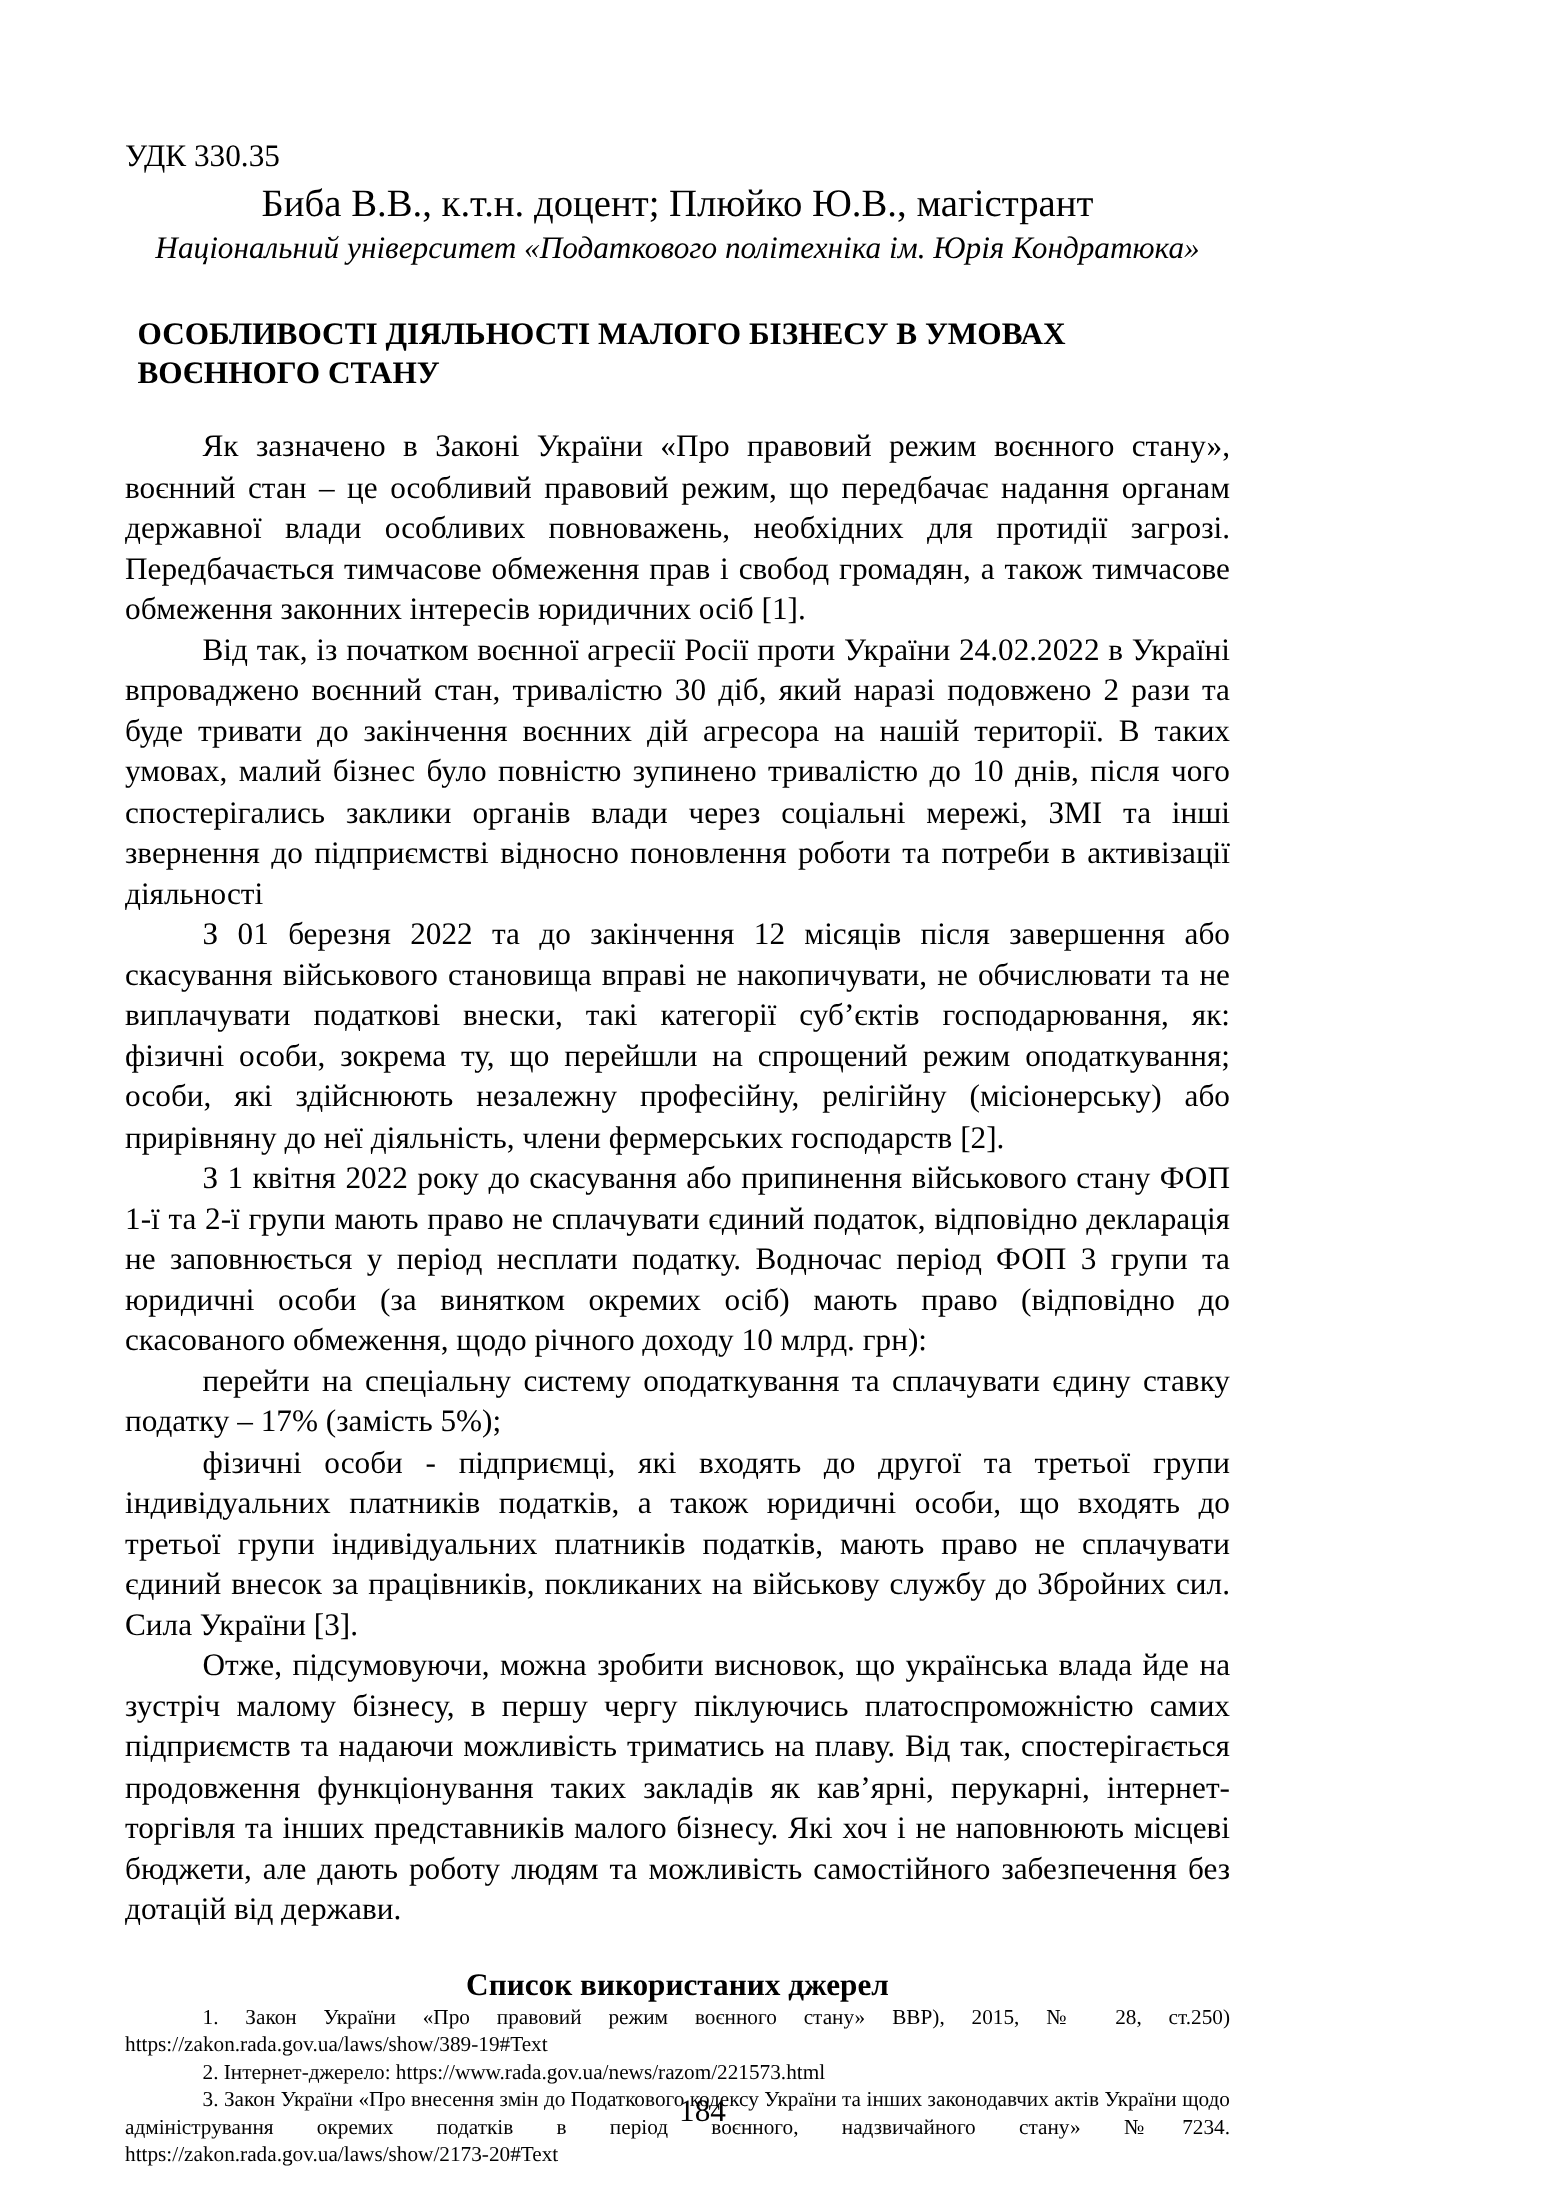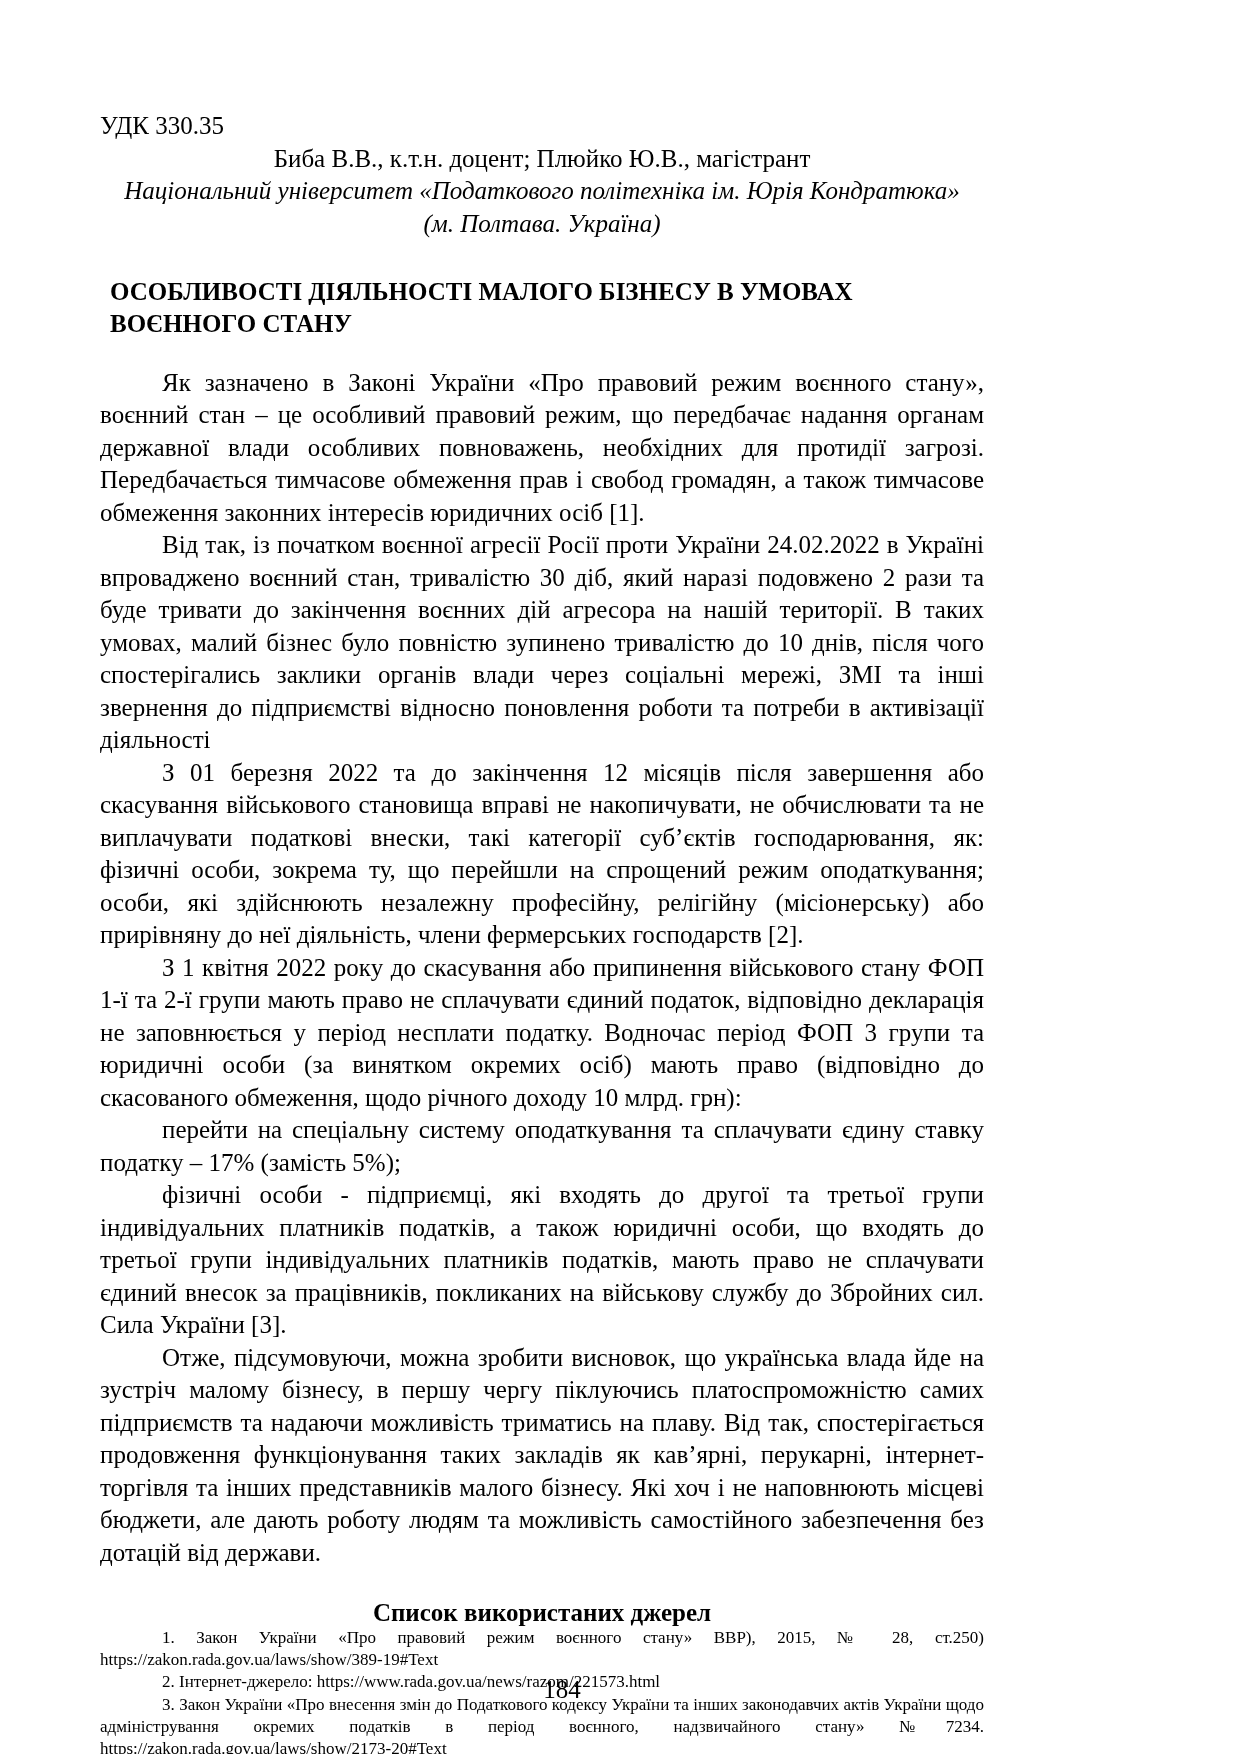--- a/index.html
+++ b/index.html
@@ -22,21 +22,21 @@
     padding: 100px 140px 40px 100px;
     margin-top: 12px;
   }
   .udk {
     font-size: 25px;
     line-height: 1.15;
     text-align: left;
     margin: 0 0 2px 0;
   }
   .byline {
-    font-size: 25px;
+    font-size: 31px;
     line-height: 1.3;
     text-align: center;
     margin: 0;
   }
   .affiliation {
     font-size: 25px;
     line-height: 1.3;
     text-align: center;
     font-style: italic;
     margin: 0;
@@ -96,21 +96,20 @@
 <body>
 
 <div class="page">
 
   <div class="udk">УДК 330.35</div>
 
   <div class="byline">Биба В.В., к.т.н. доцент; Плюйко Ю.В., магістрант</div>
 
   <div class="affiliation">Національний університет «Податкового політехніка ім. Юрія Кондратюка»</div>
 
-  <div class="city">(м. Полтава. Україна)</div>
 
   <h1 class="doc-title">ОСОБЛИВОСТІ ДІЯЛЬНОСТІ МАЛОГО БІЗНЕСУ В УМОВАХ ВОЄННОГО СТАНУ</h1>
 
   <div class="body-block">
     <p class="para">Як зазначено в Законі України «Про правовий режим воєнного стану», воєнний стан – це особливий правовий режим, що передбачає надання органам державної влади особливих повноважень, необхідних для протидії загрозі. Передбачається тимчасове обмеження прав і свобод громадян, а також тимчасове обмеження законних інтересів юридичних осіб [1].</p>
     <p class="para">Від так, із початком воєнної агресії Росії проти України 24.02.2022 в Україні впроваджено воєнний стан, тривалістю 30 діб, який наразі подовжено 2 рази та буде тривати до закінчення воєнних дій агресора на нашій території. В таких умовах, малий бізнес було повністю зупинено тривалістю до 10 днів, після чого спостерігались заклики органів влади через соціальні мережі, ЗМІ та інші звернення до підприємстві відносно поновлення роботи та потреби в активізації діяльності</p>
     <p class="para">З 01 березня 2022 та до закінчення 12 місяців після завершення або скасування військового становища вправі не накопичувати, не обчислювати та не виплачувати податкові внески, такі категорії суб’єктів господарювання, як: фізичні особи, зокрема ту, що перейшли на спрощений режим оподаткування; особи, які здійснюють незалежну професійну, релігійну (місіонерську) або прирівняну до неї діяльність, члени фермерських господарств [2].</p>
     <p class="para"> З 1 квітня 2022 року до скасування або припинення військового стану ФОП 1-ї та 2-ї групи мають право не сплачувати єдиний податок, відповідно декларація не заповнюється у період несплати податку. Водночас період ФОП 3 групи та юридичні особи (за винятком окремих осіб) мають право (відповідно до скасованого обмеження, щодо річного доходу 10 млрд. грн):</p>
     <p class="para">перейти на спеціальну систему оподаткування та сплачувати єдину ставку податку – 17% (замість 5%);</p>
     <p class="para">фізичні особи - підприємці, які входять до другої та третьої групи індивідуальних платників податків, а також юридичні особи, що входять до третьої групи індивідуальних платників податків, мають право не сплачувати єдиний внесок за працівників, покликаних на військову службу до Збройних сил. Сила України [3].</p>

